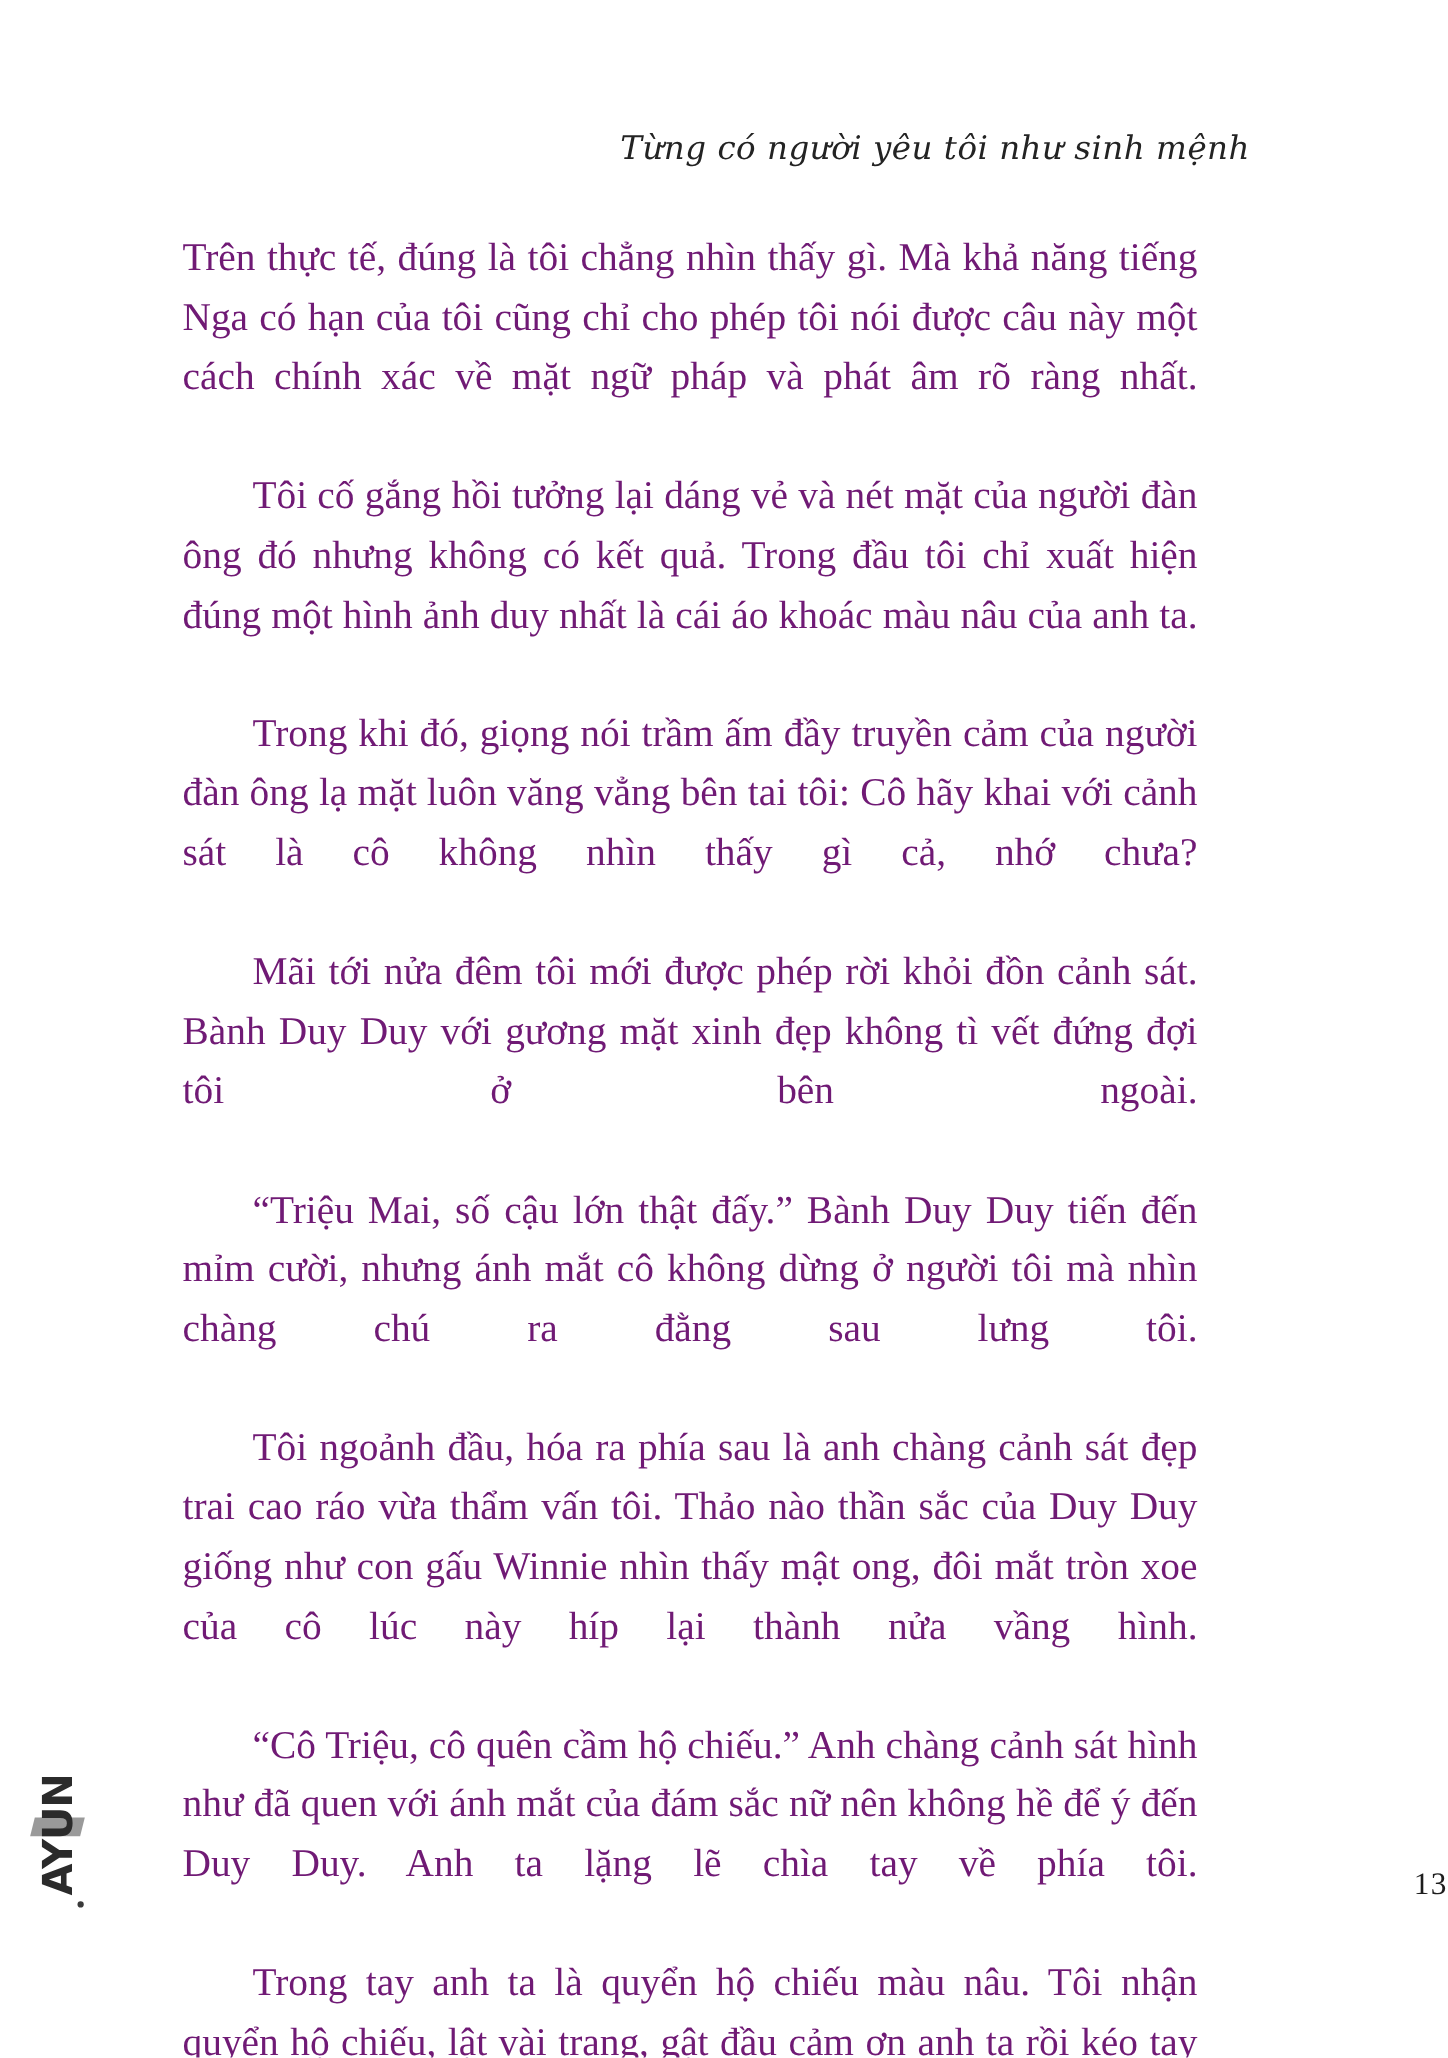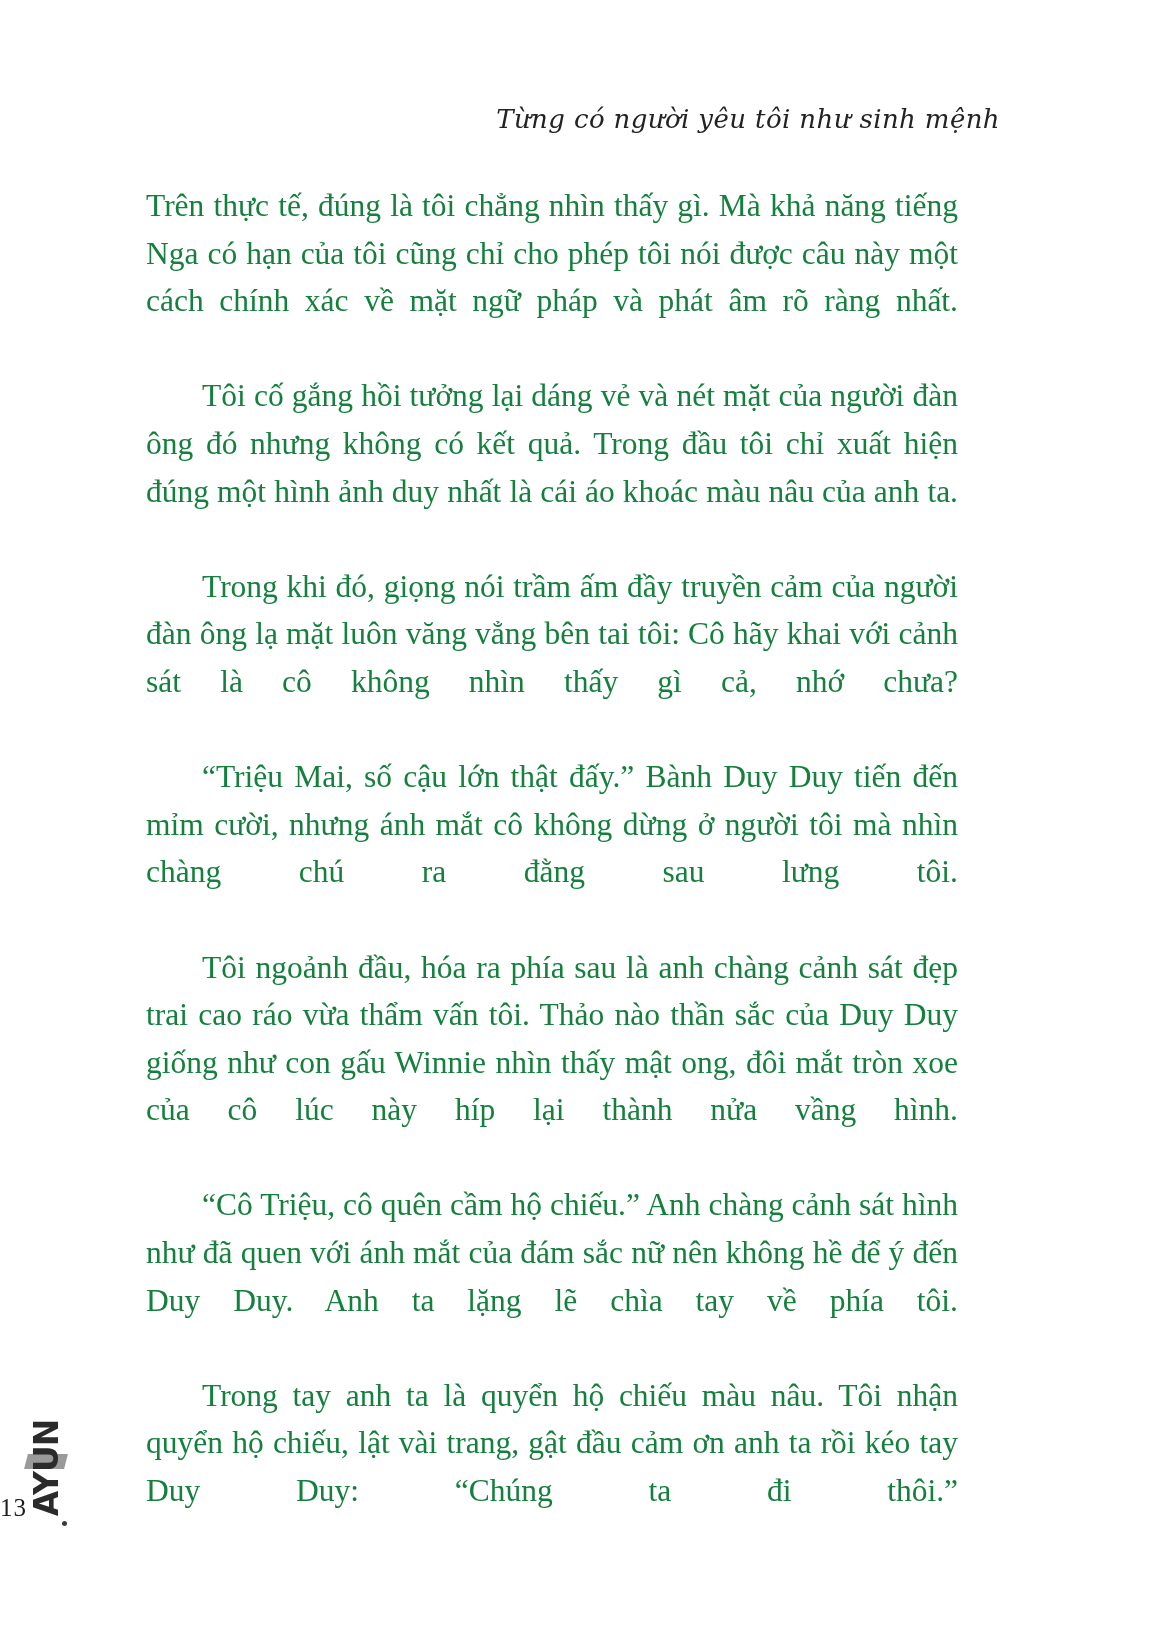--- a/index.html
+++ b/index.html
@@ -44,42 +44,42 @@
     width: 812px;
   }
 
   .para {
     margin: 0;
     font-size: 31.5px;
     line-height: 47.6px;
     text-align: justify;
     text-justify: inter-word;
     text-indent: 0;
-    color: #15803d;
+    color: #701a75;
     font-family: "Liberation Serif", "DejaVu Serif", serif;
     hyphens: none;
     word-spacing: -0.2px;
   }
   .para.indent {
     text-indent: 56px;
   }
   
   .para::after {
     content: "";
     display: inline-block;
     width: 100%;
   }
 
   
   .folio {
     position: absolute;
     left: 0;
     right: 0;
     top: 1494px;
-    text-align: left;
+    text-align: right;
     font-size: 25px;
     color: #1d1d1d;
     font-family: "Liberation Serif", "DejaVu Serif", serif;
     letter-spacing: 1px;
   }
 
   
   .logo-vertical {
     position: absolute;
     left: 24px;
@@ -124,20 +124,21 @@
 <body>
 
 <div class="page">
 
   <div class="running-head">Từng có người yêu tôi như sinh mệnh</div>
 
   <div class="textblock">
     <p class="para">Trên thực tế, đúng là tôi chẳng nhìn thấy gì. Mà khả năng tiếng Nga có hạn của tôi cũng chỉ cho phép tôi nói được câu này một cách chính xác về mặt ngữ pháp và phát âm rõ ràng nhất.</p>
     <p class="para indent">Tôi cố gắng hồi tưởng lại dáng vẻ và nét mặt của người đàn ông đó nhưng không có kết quả. Trong đầu tôi chỉ xuất hiện đúng một hình ảnh duy nhất là cái áo khoác màu nâu của anh ta.</p>
     <p class="para indent">Trong khi đó, giọng nói trầm ấm đầy truyền cảm của người đàn ông lạ mặt luôn văng vẳng bên tai tôi: Cô hãy khai với cảnh sát là cô không nhìn thấy gì cả, nhớ chưa?</p>
+    <p class="para indent">Mãi tới nửa đêm tôi mới được phép rời khỏi đồn cảnh sát. Bành Duy Duy với gương mặt xinh đẹp không tì vết đứng đợi tôi ở bên ngoài.</p>
     <p class="para indent">“Triệu Mai, số cậu lớn thật đấy.” Bành Duy Duy tiến đến mỉm cười, nhưng ánh mắt cô không dừng ở người tôi mà nhìn chàng chú ra đằng sau lưng tôi.</p>
     <p class="para indent">Tôi ngoảnh đầu, hóa ra phía sau là anh chàng cảnh sát đẹp trai cao ráo vừa thẩm vấn tôi. Thảo nào thần sắc của Duy Duy giống như con gấu Winnie nhìn thấy mật ong, đôi mắt tròn xoe của cô lúc này híp lại thành nửa vầng hình.</p>
     <p class="para indent">“Cô Triệu, cô quên cầm hộ chiếu.” Anh chàng cảnh sát hình như đã quen với ánh mắt của đám sắc nữ nên không hề để ý đến Duy Duy. Anh ta lặng lẽ chìa tay về phía tôi.</p>
     <p class="para indent">Trong tay anh ta là quyển hộ chiếu màu nâu. Tôi nhận quyển hộ chiếu, lật vài trang, gật đầu cảm ơn anh ta rồi kéo tay Duy Duy: “Chúng ta đi thôi.”</p>
   </div>
 
   <div class="folio">13</div>
 
   <div class="logo-vertical">
     <div class="logo-accent"></div>

